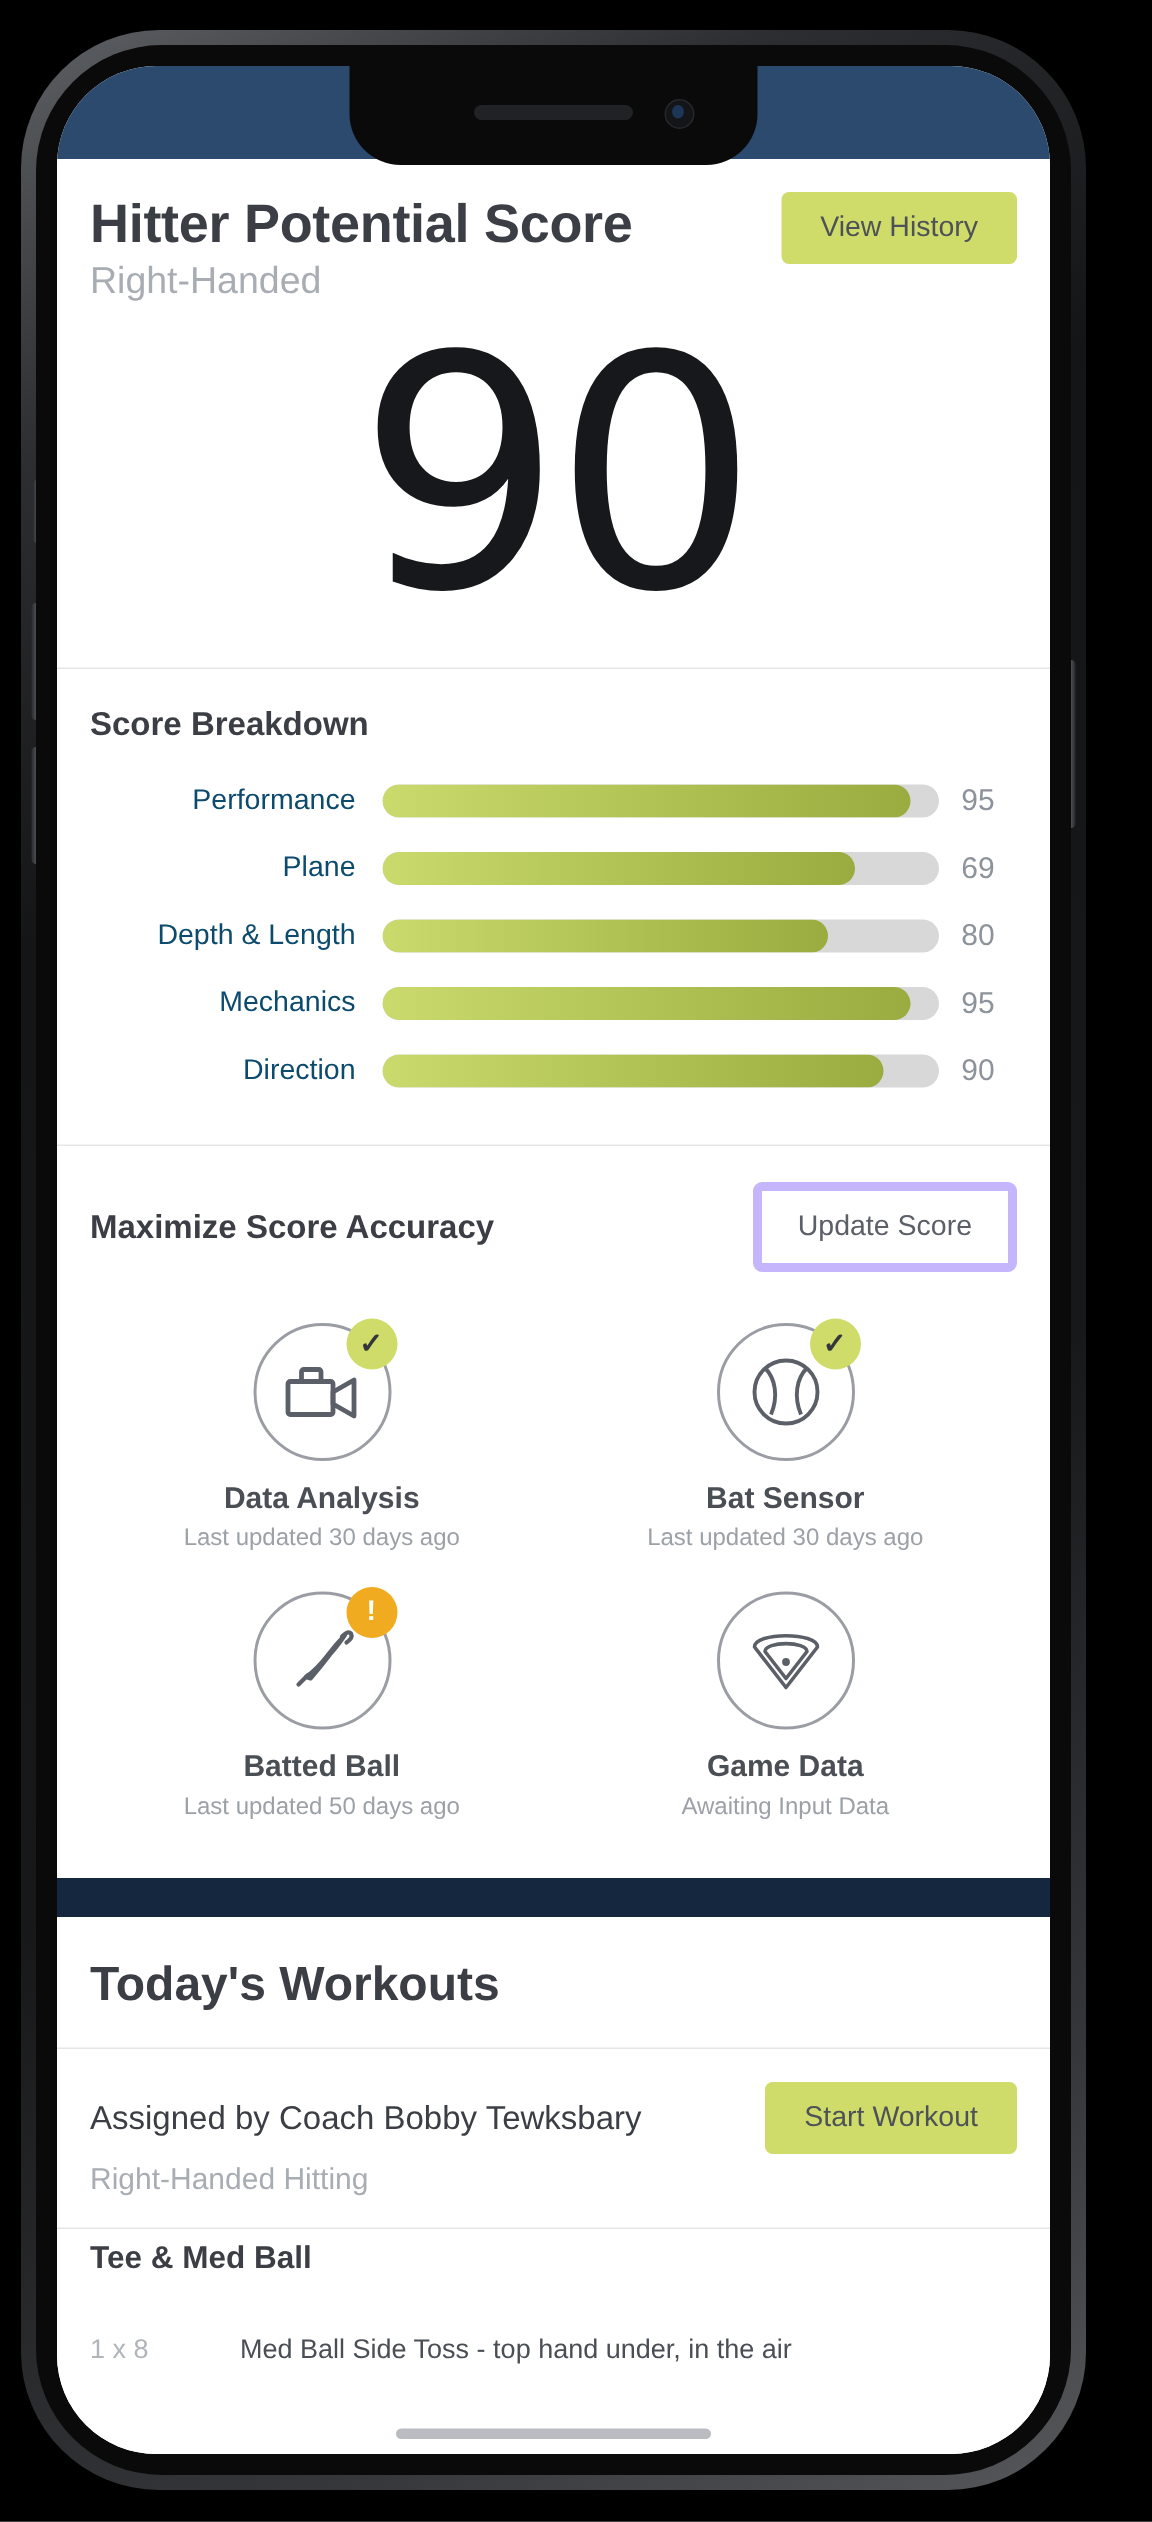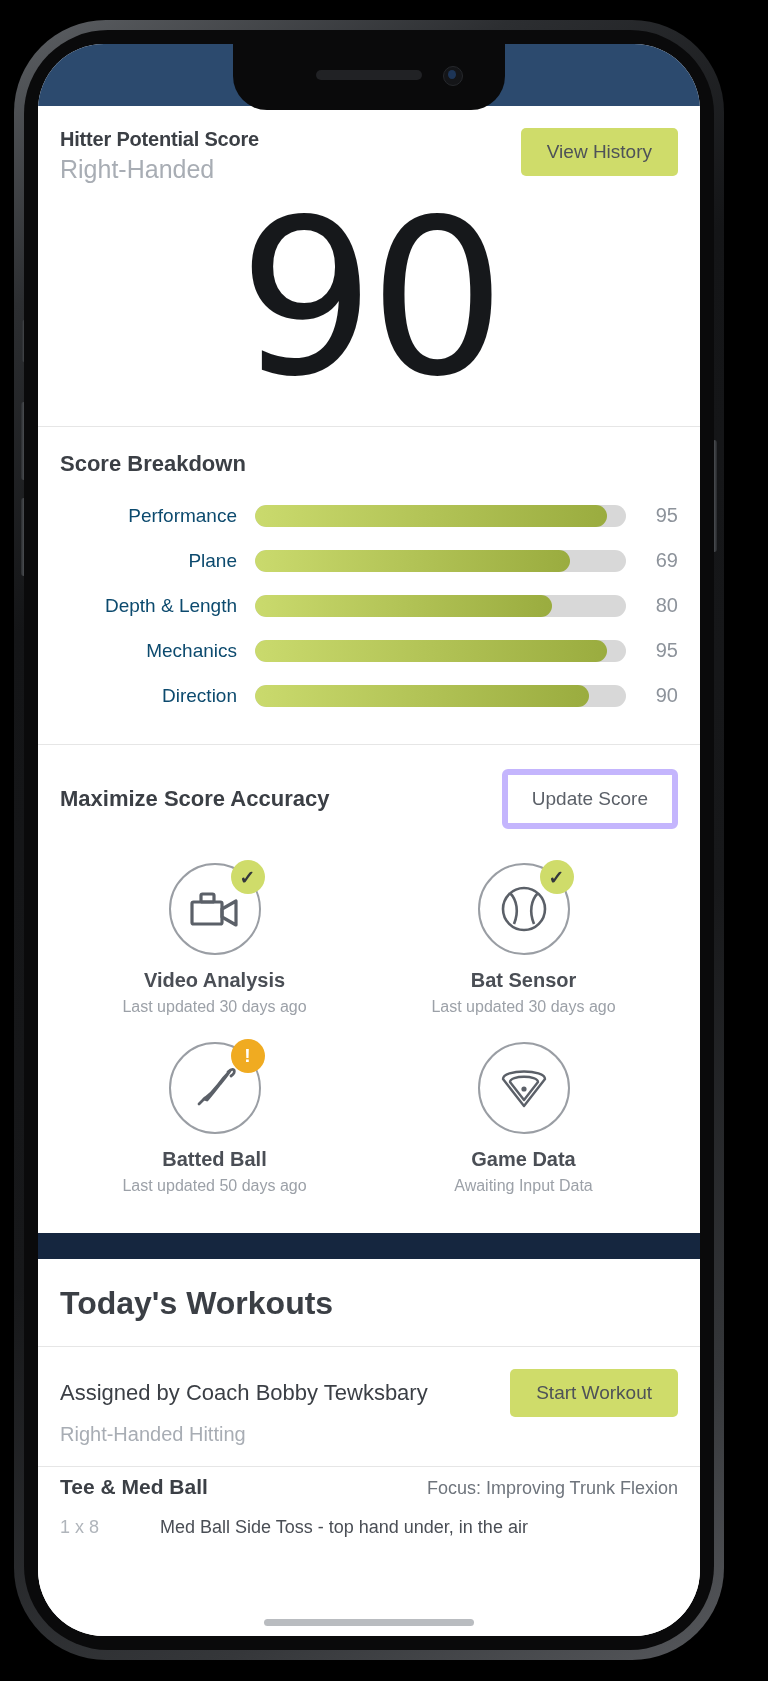--- a/index.html
+++ b/index.html
@@ -114,21 +114,21 @@
   .divider { height: 1px; background: #e6e6e6; }
 
   
   .score-header {
     display: flex;
     justify-content: space-between;
     align-items: flex-start;
     padding: 22px 22px 0 22px;
   }
   .score-title {
-    font-size: 20px;
+    font-size: 36px;
     font-weight: bold;
     color: #3b3f45;
     letter-spacing: -0.2px;
     line-height: 1.15;
   }
   .score-sub {
     font-size: 25px;
     color: #a8adb4;
     font-weight: normal;
     line-height: 1.3;
@@ -186,21 +186,21 @@
     background: #d8d8d8;
     overflow: hidden;
   }
   .bd-fill {
     height: 100%;
     border-radius: 11px;
     background: linear-gradient(90deg, #cada6d 0%, #9aac3f 100%);
   }
   .bd-value {
     width: 52px;
-    text-align: right;
+    text-align: center;
     font-size: 20px;
     color: #8d939b;
   }
 
   
   .max-wrap { padding: 24px 22px 10px 22px; }
   .max-head {
     display: flex;
     justify-content: space-between;
     align-items: center;
@@ -308,20 +308,21 @@
   }
   .wk-detail {
     display: flex;
     align-items: baseline;
     padding: 18px 22px 0 22px;
   }
   .wk-reps {
     font-size: 18px;
     color: #b0b5bb;
     width: 100px;
+    margin-top: 20px;
   }
   .wk-desc {
     font-size: 18px;
     color: #4a4e55;
   }
   .home-indicator {
     position: absolute;
     left: 50%;
     transform: translateX(-50%);
     bottom: 10px;
@@ -424,21 +425,21 @@
             <div class="src-icon-wrap">
               <div class="src-circle">
                 <svg width="52" height="40" viewBox="0 0 52 40" fill="none" stroke="#5b6068" stroke-width="3.2" stroke-linejoin="round">
                   <rect x="3" y="13" width="30" height="22" rx="1.5"></rect>
                   <rect x="12" y="5" width="13" height="8" rx="1.5"></rect>
                   <path d="M33 20 L47 12 L47 36 L33 28 Z"></path>
                 </svg>
               </div>
               <div class="badge badge-ok">✓</div>
             </div>
-            <div class="src-name">Video Analysis</div>
+            <div class="src-name">Data Analysis</div>
             <div class="src-status">Last updated 30 days ago</div>
           </div>
 
           <div class="src-card">
             <div class="src-icon-wrap">
               <div class="src-circle">
                 <svg width="50" height="50" viewBox="0 0 50 50" fill="none" stroke="#5b6068" stroke-width="2.6">
                   <circle cx="25" cy="25" r="21"></circle>
                   <path d="M11 9 C18 16 20 28 15 40"></path>
                   <path d="M39 9 C32 16 30 28 35 40"></path>
@@ -490,21 +491,20 @@
       <div class="assign-row">
         <div class="assign-name">Assigned by Coach Bobby Tewksbary</div>
         <button class="btn-pill-green">Start Workout</button>
       </div>
       <div class="assign-sub">Right-Handed Hitting</div>
 
       <div class="divider"></div>
 
       <div class="wk-row">
         <div class="wk-name">Tee &amp; Med Ball</div>
-        <div class="wk-focus">Focus: Improving Trunk Flexion</div>
       </div>
 
       <div class="wk-detail">
         <div class="wk-reps">1 x 8</div>
         <div class="wk-desc">Med Ball Side Toss - top hand under, in the air</div>
       </div>
 
     </div>
 
     <div class="home-indicator"></div>

